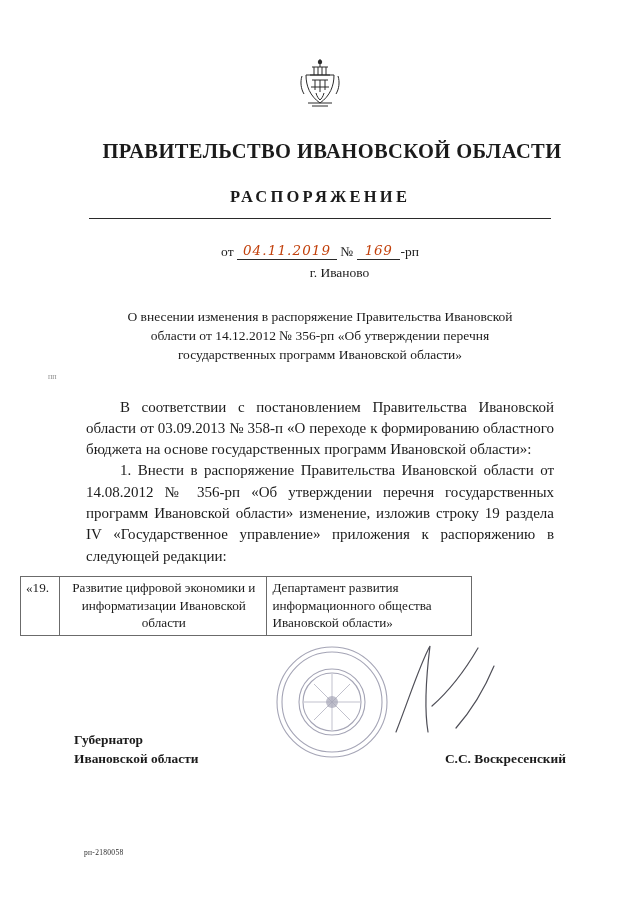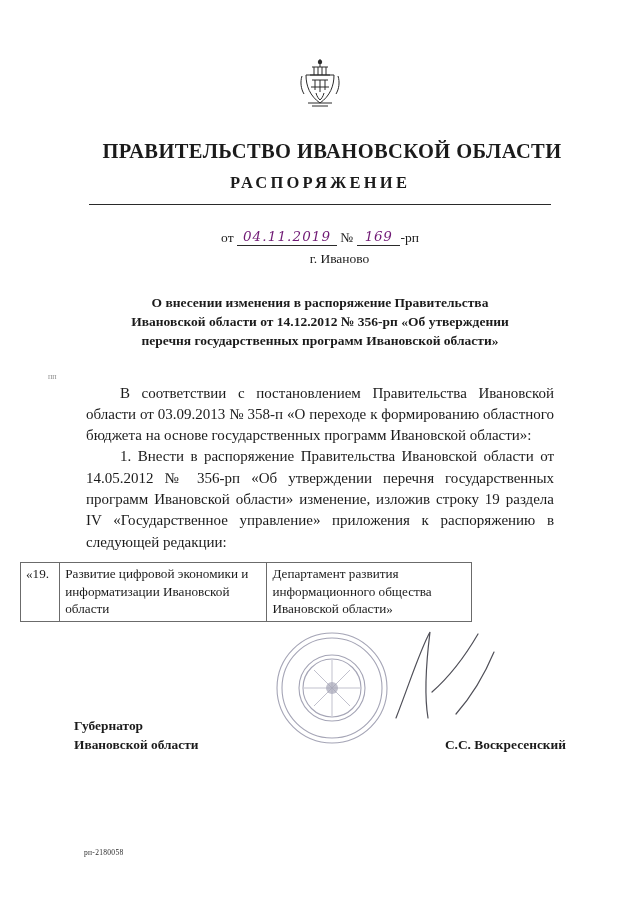--- a/index.html
+++ b/index.html
@@ -44,21 +44,21 @@
     font-weight: 700;
     margin-top: 22px;
     font-family: "Liberation Serif", serif;
     padding-left: 24px;
   }
   .doc-type {
     text-align: center;
     font-size: 16.5px;
     font-weight: 700;
     letter-spacing: 3.2px;
-    margin-top: 10px;
+    margin-top: 24px;
   }
   .rule {
     width: 462px;
     height: 1px;
     background: #2a2a2a;
     margin: 11px auto 0 auto;
   }
 
   
   .datenum {
@@ -69,21 +69,21 @@
   }
   .datenum .row1 {
     display: inline-block;
     white-space: nowrap;
   }
   .hand {
     font-family: "DejaVu Serif", serif;
     font-style: italic;
     font-size: 13.5px;
     letter-spacing: 1.1px;
-    color: #701a75;
+    color: #c2410c;
     border-bottom: 1px solid #2a2a2a;
     padding: 0 6px 1px 6px;
     position: relative;
     top: -1px;
   }
   .hand.num {
     padding: 0 8px 1px 8px;
     letter-spacing: 0.6px;
   }
   .city {
@@ -91,21 +91,21 @@
     font-size: 13.5px;
     margin-left: 39px;
   }
 
   
   .subject {
     width: 388px;
     margin: 26px auto 0 auto;
     text-align: center;
     font-size: 13.5px;
-    font-weight: 700;
+    font-weight: 400;
     line-height: 1.42;
   }
 
   
   .body {
     width: 468px;
     margin: 0 auto;
     padding-top: 32px;
     font-size: 15px;
     line-height: 1.42;
@@ -123,21 +123,21 @@
     border-collapse: collapse;
     font-size: 13.2px;
     line-height: 1.34;
   }
   table.edit-table td {
     border: 1px solid #6b6b6b;
     padding: 2px 4px 3px 5px;
     vertical-align: top;
   }
   td.c-num { width: 30px; text-align: left; white-space: nowrap; }
-  td.c-mid { width: 210px; }
+  td.c-mid { width: 210px; text-align: center; }
   td.c-right { width: 206px; }
 
   
   .sign {
     width: 492px;
     margin: 0 auto;
     padding-top: 66px;
     position: relative;
     font-size: 13.4px;
     font-weight: 700;
@@ -235,21 +235,21 @@
     </span>
     <div class="city">г. Иваново</div>
   </div>
 
   <div class="subject">О внесении изменения в распоряжение Правительства Ивановской области от 14.12.2012 № 356-рп «Об утверждении перечня государственных программ Ивановской области»</div>
 
   <div class="speck">пп</div>
 
   <div class="body">
     <p>В соответствии с постановлением Правительства Ивановской области от 03.09.2013 № 358-п «О переходе к формированию областного бюджета на основе государственных программ Ивановской области»:</p>
-    <p>1. Внести в распоряжение Правительства Ивановской области от 14.05.2012 № 356-рп «Об утверждении перечня государственных программ Ивановской области» изменение, изложив строку 19 раздела IV «Государственное управление» приложения к распоряжению в следующей редакции:</p>
+    <p>1. Внести в распоряжение Правительства Ивановской области от 14.08.2012 № 356-рп «Об утверждении перечня государственных программ Ивановской области» изменение, изложив строку 19 раздела IV «Государственное управление» приложения к распоряжению в следующей редакции:</p>
   </div>
 
   <table class="edit-table">
     <tbody>
         <tr>
       <td class="c-num">«19.</td>
       <td class="c-mid">Развитие цифровой экономики и информатизации Ивановской области</td>
       <td class="c-right">Департамент развития информационного общества Ивановской области»</td>
     </tr>
   </tbody>

